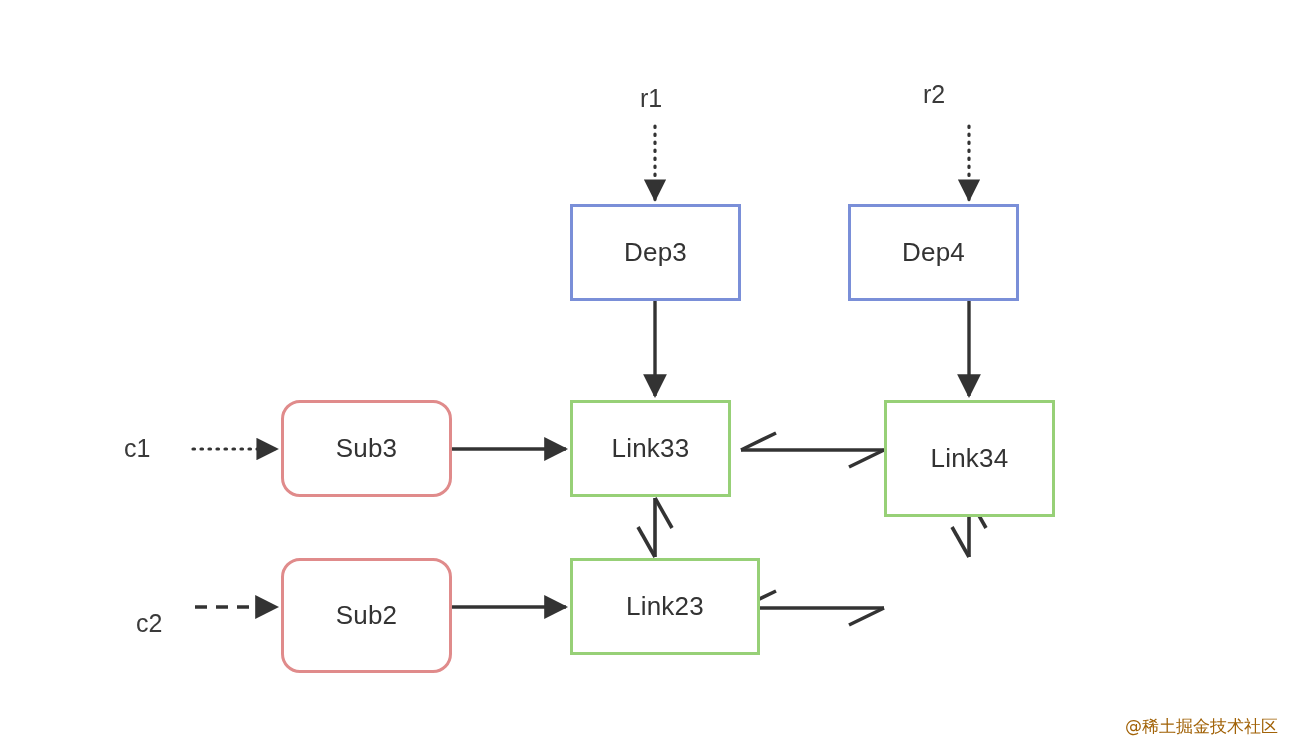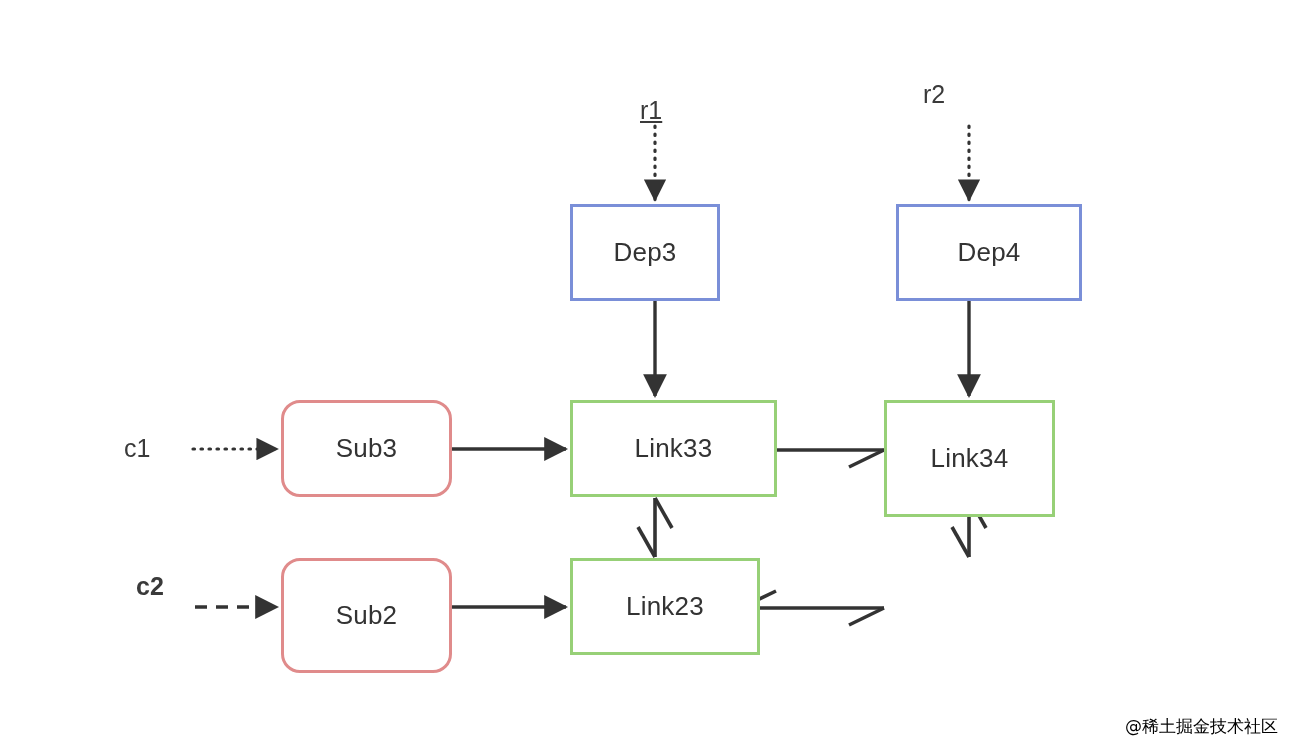--- a/index.html
+++ b/index.html
@@ -49,21 +49,21 @@
     width: 1292px;
     height: 748px;
     pointer-events: none;
   }
 
   .watermark {
     position: absolute;
     right: 14px;
     bottom: 10px;
     font-size: 17px;
-    color: #000000;
+    color: #a16207;
     font-family: "DejaVu Sans", sans-serif;
     white-space: nowrap;
   }
 </style>
 </head>
 <body>
 
 <div id="canvas">
 
   <svg class="wires" viewBox="0 0 1292 748" xmlns="http://www.w3.org/2000/svg">
@@ -123,38 +123,38 @@
       <line x1="655" y1="557" x2="638" y2="527"></line>
     </g>
 
     <g stroke="#333333" stroke-width="3.6" stroke-linecap="butt" fill="none">
       <line x1="969" y1="498" x2="969" y2="557"></line>
       <line x1="969" y1="498" x2="986" y2="528"></line>
       <line x1="969" y1="557" x2="952" y2="527"></line>
     </g>
   </svg>
 
-  <div class="node blue" style="left:570px; top:204px; width:150px; height:97px;">Dep3</div>
+  <div class="node blue" style="left:570px; top:204px; width:171px; height:97px;">Dep3</div>
 
-  <div class="node blue" style="left:896px; top:204px; width:186px; height:97px;">Dep4</div>
+  <div class="node blue" style="left:848px; top:204px; width:171px; height:97px;">Dep4</div>
 
   <div class="node red" style="left:281px; top:400px; width:171px; height:97px;">Sub3</div>
 
   <div class="node red" style="left:281px; top:558px; width:171px; height:115px;">Sub2</div>
 
-  <div class="node green" style="left:570px; top:400px; width:207px; height:97px;">Link33</div>
+  <div class="node green" style="left:570px; top:400px; width:161px; height:97px;">Link33</div>
 
   <div class="node green" style="left:884px; top:400px; width:171px; height:117px;">Link34</div>
 
   <div class="node green" style="left:570px; top:558px; width:190px; height:97px;">Link23</div>
 
 
-  <div class="edge-label" style="left:640px; top:96px;text-decoration:underline;">r1</div>
+  <div class="edge-label" style="left:640px; top:84px;">r1</div>
 
   <div class="edge-label" style="left:923px; top:80px;">r2</div>
 
   <div class="edge-label" style="left:124px; top:434px;">c1</div>
 
-  <div class="edge-label" style="left:136px; top:572px;font-weight:bold;">c2</div>
+  <div class="edge-label" style="left:136px; top:609px;">c2</div>
 
   <div class="watermark">@稀土掘金技术社区</div>
 
 </div>
 
 </body></html>

